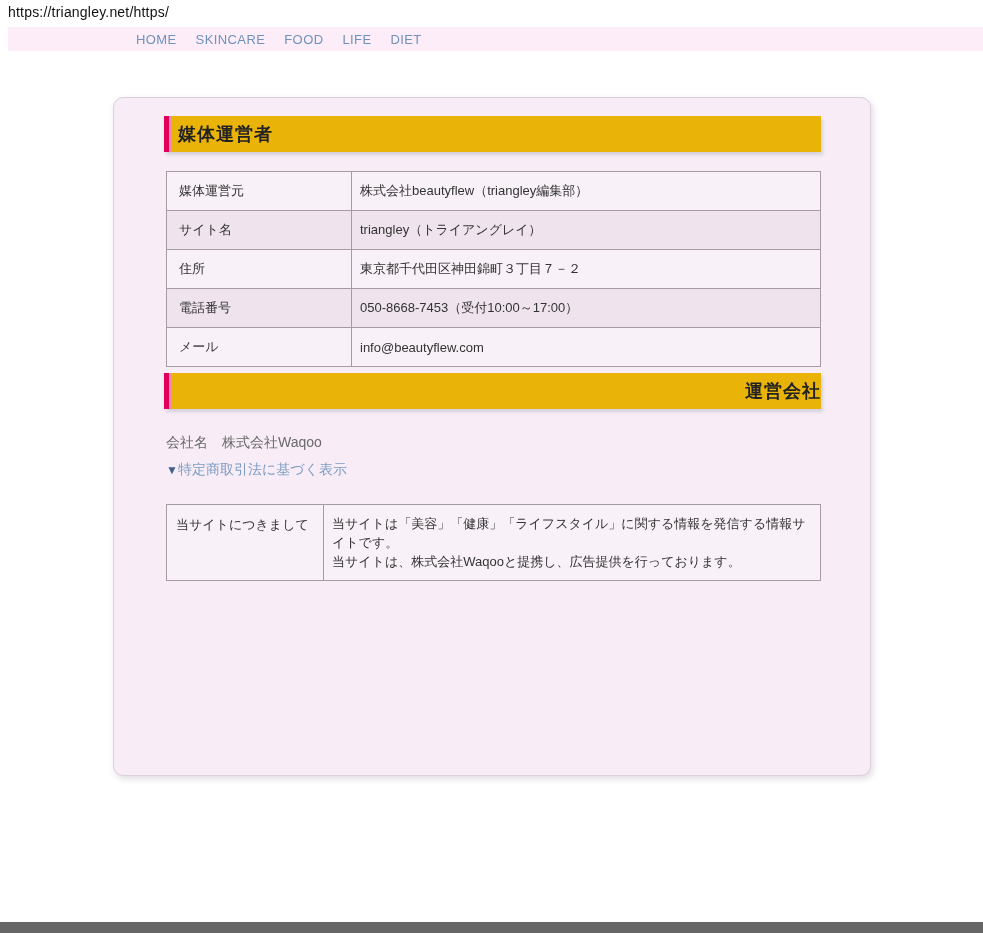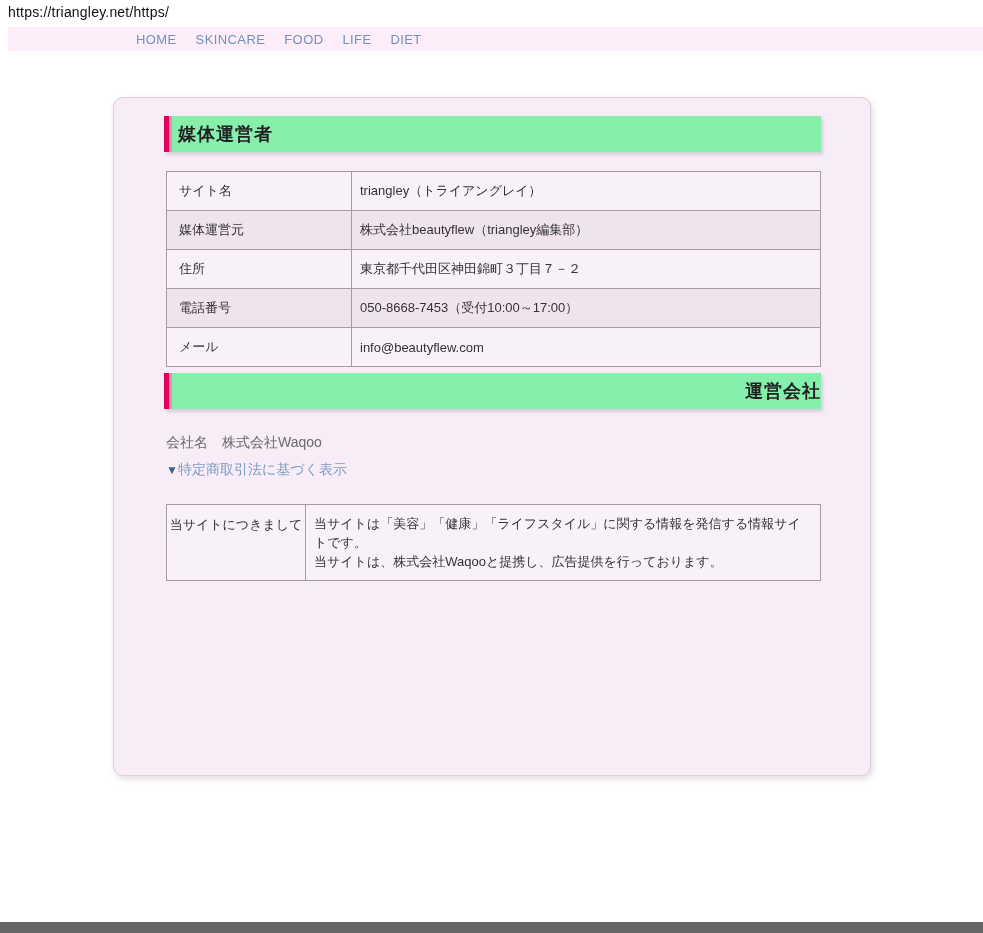--- a/index.html
+++ b/index.html
@@ -9,21 +9,21 @@
   .url-text{position:absolute;top:4px;left:8px;font-size:14px;color:#111111;letter-spacing:0.2px;}
 
   .navbar{position:absolute;top:27px;left:8px;width:983px;height:24px;background:#fcedf8;
           display:flex;align-items:center;gap:19px;padding-left:128px;box-sizing:border-box;}
   .nav-link{font-size:13px;color:#6e92bc;text-decoration:none;letter-spacing:0.4px;cursor:pointer;}
 
   .card{position:absolute;top:97px;left:113px;width:758px;height:679px;background:#f8edf6;
         border:1px solid #dcd0da;border-radius:10px;box-sizing:border-box;
         box-shadow:2px 3px 6px rgba(190,175,190,0.45);}
 
-  .section-heading{position:relative;margin:18px 49px 0 50px;height:36px;background:#86efac;
+  .section-heading{position:relative;margin:18px 49px 0 50px;height:36px;background:#eab308;
         border-left:5px solid #e0005a;
         box-shadow:inset 3px 0 0 #f08bb2, 2px 3px 3px rgba(150,155,175,0.35);
         display:flex;align-items:center;box-sizing:border-box;}
   .section-heading .title{font-size:18px;font-weight:bold;color:#222222;padding-left:9px;letter-spacing:1px;}
   .section-heading.second{margin-top:6px;justify-content:flex-end;}
 
   table.info-table{border-collapse:collapse;margin:19px 0 0 52px;width:655px;table-layout:fixed;}
   table.info-table th,table.info-table td{border:1px solid #a69aa3;font-size:13px;font-weight:normal;
         color:#333333;text-align:left;background:#f9f1f8;}
   table.media-table th{width:160px;padding:0 12px;height:38px;vertical-align:middle;}
@@ -31,21 +31,21 @@
   table.media-table tr:nth-child(even) th,
   table.media-table tr:nth-child(even) td{background:#efe4ed;}
 
   .company-line{margin:25px 0 0 52px;font-size:14px;color:#6a6a6a;}
   .sp-link-line{margin:9px 0 0 52px;font-size:14px;line-height:17px;}
   .sp-link{text-decoration:none;cursor:pointer;}
   .sp-link .marker{color:#41608c;font-size:12px;}
   .sp-link .label{color:#7b9cc4;}
 
   table.notes-table{margin-top:25px;}
-  table.notes-table th{width:138px;vertical-align:top;padding:10px 0;line-height:19px;text-align:center;}
+  table.notes-table th{width:138px;vertical-align:top;padding:10px 9px;line-height:19px;}
   table.notes-table td{vertical-align:top;padding:9px 8px;line-height:19px;white-space:pre-line;}
 
   .footer-bar{position:absolute;left:0;top:922px;width:983px;height:11px;background:#666666;}
 </style>
 </head>
 <body>
 
 <div class="viewport">
 
   <div class="url-text">https://triangley.net/https/</div>
@@ -60,26 +60,26 @@
 
   <main class="card">
 
     <div class="section-heading">
       <span class="title">媒体運営者</span>
     </div>
 
     <table class="info-table media-table">
       <tbody>
         <tr>
+          <th>媒体運営元</th>
+          <td>株式会社beautyflew（triangley編集部）</td>
+        </tr>
+        <tr>
           <th>サイト名</th>
           <td>triangley（トライアングレイ）</td>
-        </tr>
-        <tr>
-          <th>媒体運営元</th>
-          <td>株式会社beautyflew（triangley編集部）</td>
         </tr>
         <tr>
           <th>住所</th>
           <td>東京都千代田区神田錦町３丁目７－２</td>
         </tr>
         <tr>
           <th>電話番号</th>
           <td>050-8668-7453（受付10:00～17:00）</td>
         </tr>
         <tr>

